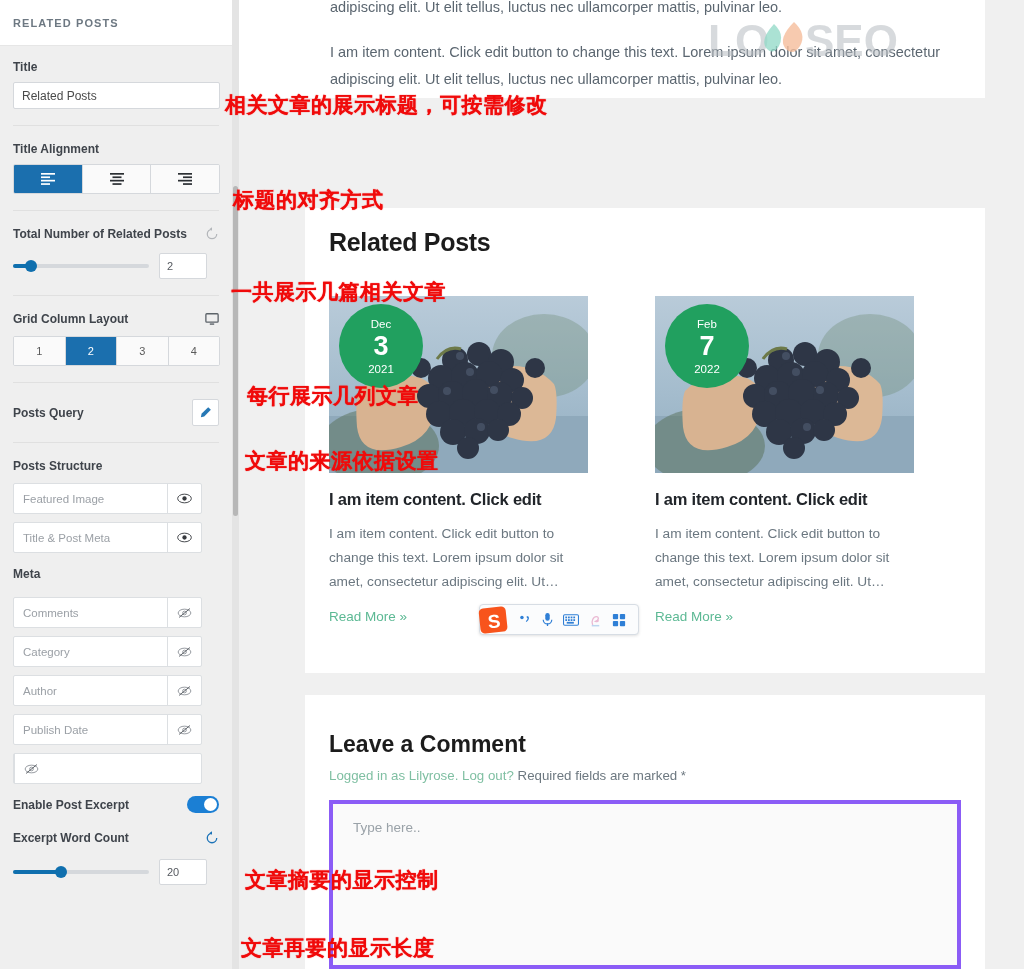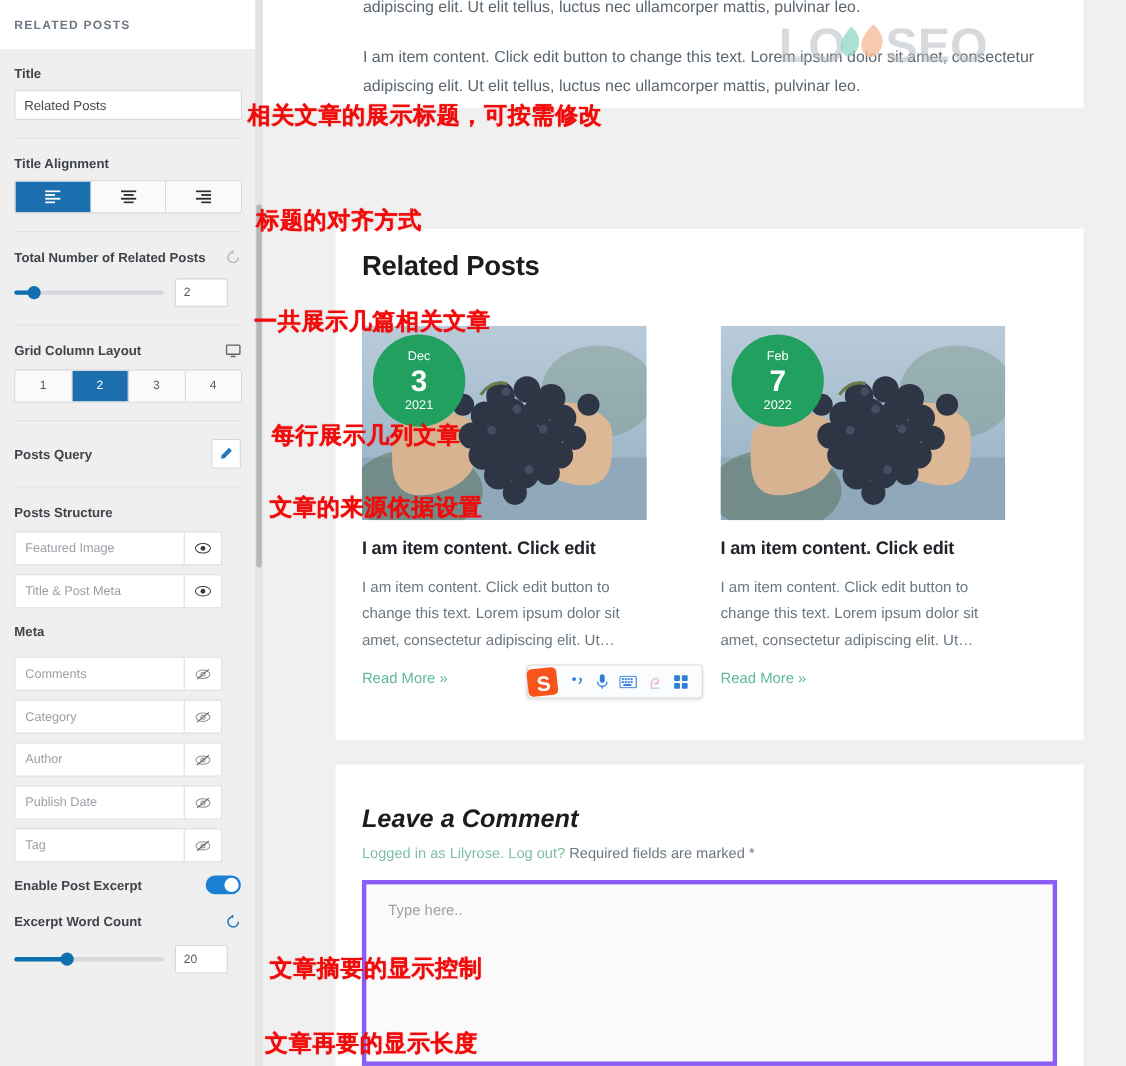--- a/index.html
+++ b/index.html
@@ -349,21 +349,20 @@
         <span class="label">Publish Date</span>
         <span class="eye">
           <svg width="15" height="12" viewBox="0 0 18 13">
             <ellipse cx="9" cy="6.5" rx="7.6" ry="4.6" fill="none" stroke="#8d9298" stroke-width="1.1"></ellipse>
             <circle cx="9" cy="6.5" r="2.2" fill="none" stroke="#8d9298" stroke-width="1.1"></circle>
             <line x1="2.5" y1="11.8" x2="15.5" y2="1.2" stroke="#5d6268" stroke-width="1.2"></line>
           </svg>
         </span>
       </div>
       <div class="rep-row">
-        <span class="label">Tag</span>
         <span class="eye">
           <svg width="15" height="12" viewBox="0 0 18 13">
             <ellipse cx="9" cy="6.5" rx="7.6" ry="4.6" fill="none" stroke="#8d9298" stroke-width="1.1"></ellipse>
             <circle cx="9" cy="6.5" r="2.2" fill="none" stroke="#8d9298" stroke-width="1.1"></circle>
             <line x1="2.5" y1="11.8" x2="15.5" y2="1.2" stroke="#5d6268" stroke-width="1.2"></line>
           </svg>
         </span>
       </div>
     </div>
 
@@ -527,21 +526,21 @@
             <span class="y">2022</span>
           </div>
         </div>
         <div class="card-title" style="margin-top:17px;">I am item content. Click edit</div>
         <div class="card-ex" style="margin-top:13px;">I am item content. Click edit button to change this text. Lorem ipsum dolor sit amet, consectetur adipiscing elit. Ut…</div>
         <a class="read-more" style="display:inline-block;margin-top:15px;" href="#">Read More »</a>
       </div>
     </div>
 
     <div class="page-card" style="position:absolute;left:66px;top:695px;width:680px;height:274px;">
-      <div class="comment-title" style="position:absolute;left:24px;top:36px;font-style:italic;">Leave a Comment</div>
+      <div class="comment-title" style="position:absolute;left:24px;top:36px;">Leave a Comment</div>
       <div class="logged-line" style="position:absolute;left:24px;top:73px;">
         <span>Logged in as Lilyrose.</span>
         <a href="#" style="color:#7fbfa2;text-decoration:none;">Log out?</a>
         <span class="grey">Required fields are marked *</span>
       </div>
       <div class="comment-box" style="position:absolute;left:24px;top:105px;width:632px;height:169px;">Type here..</div>
     </div>
 
     <div id="watermark">
       <svg width="216" height="52" viewBox="0 0 216 52">

